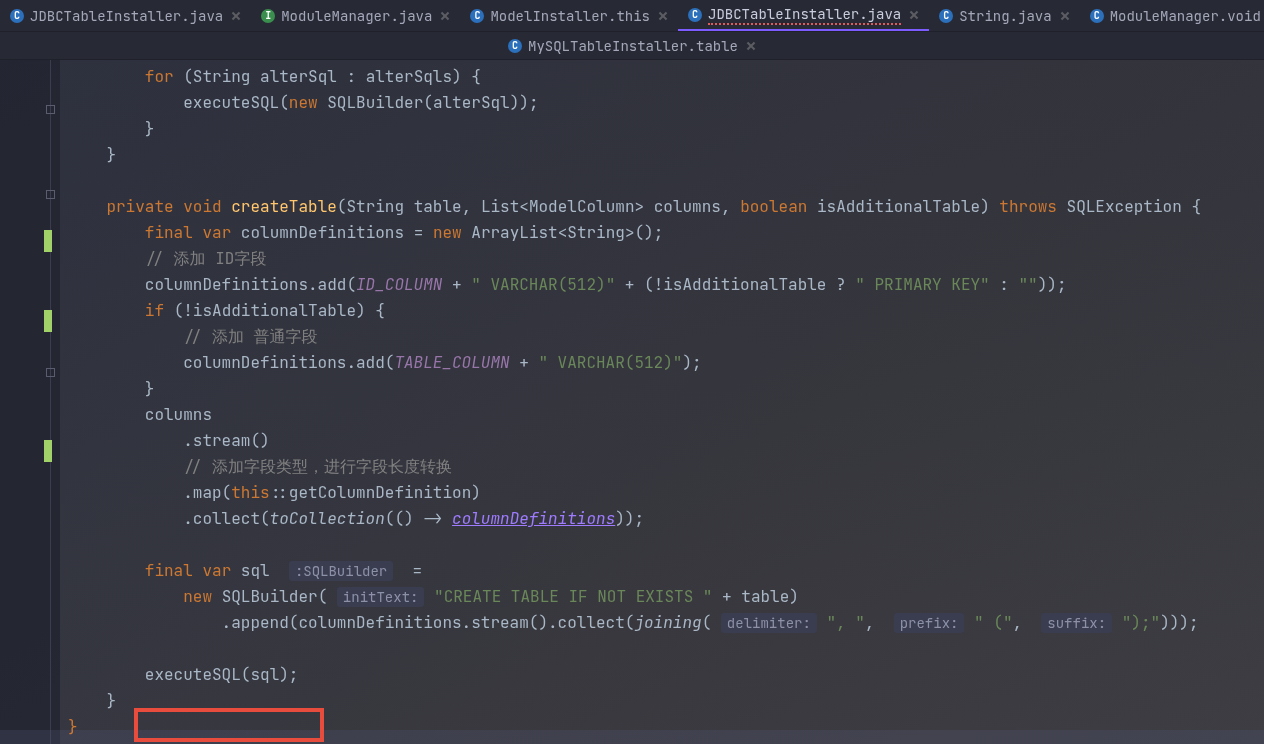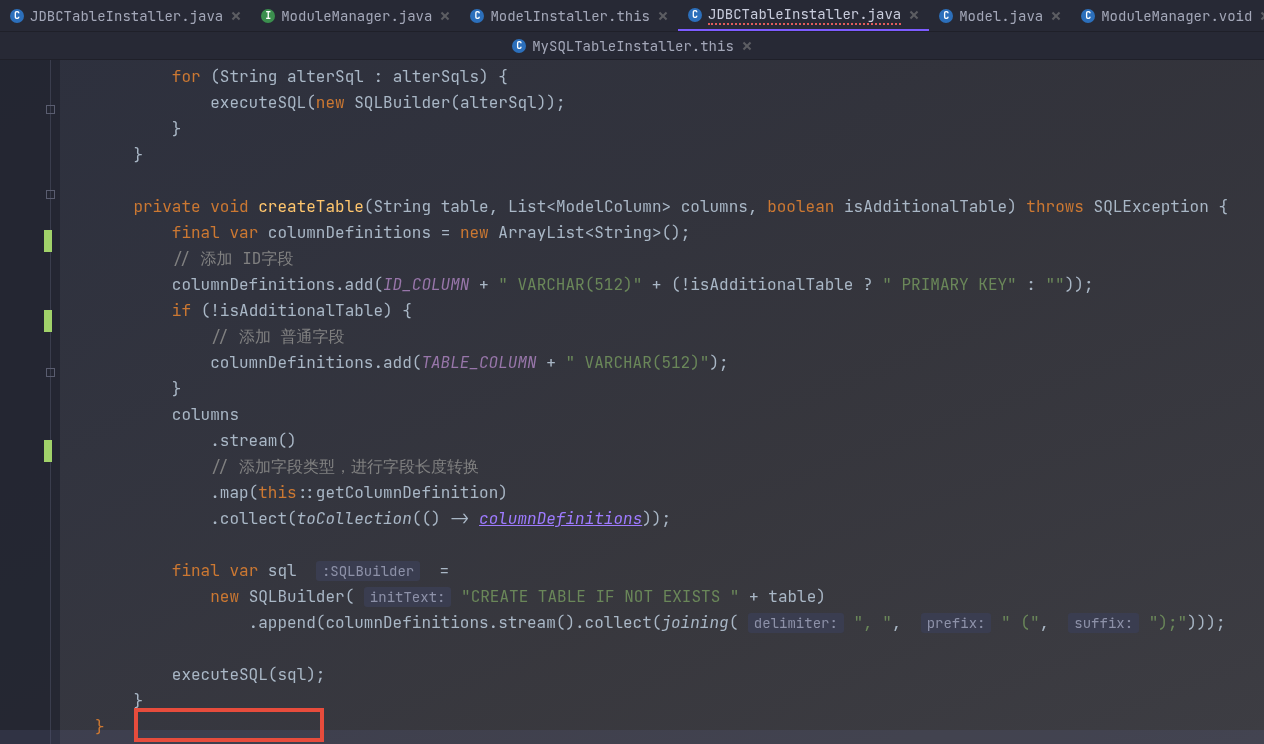--- a/index.html
+++ b/index.html
@@ -78,21 +78,20 @@
   .fold-box.f2 { top: 130px; }
   .fold-box.f3 { top: 308px; }
 
   .code-wrap { position: absolute; left: 60px; right: 0; top: 0; bottom: 0; }
   pre.code {
     font-family: inherit;
     font-size: 16px;
     line-height: 26px;
     padding: 4px 8px;
     white-space: pre;
-    margin-left: 27px;
   }
   .kw   { color: #cc7832; }
   .ty   { color: #a9b7c6; }
   .str  { color: #6a8759; }
   .name { color: #ffc66d; }
   .const{ color: #9876aa; font-style: italic; }
   .cmt  { color: #808080; }
   .par  { color: #a9b7c6; }
   .call { color: #a9b7c6; }
   .ital { font-style: italic; }
@@ -128,34 +127,34 @@
       <span>ModelInstaller.this</span>
       <span class="close-x"></span>
     </div>
     <div class="tab active">
       <span class="tab-ico ico-c">C</span>
       <span class="wavy">JDBCTableInstaller.java</span>
       <span class="close-x"></span>
     </div>
     <div class="tab">
       <span class="tab-ico ico-c">C</span>
-      <span>Model.java</span>
+      <span>String.java</span>
       <span class="close-x"></span>
     </div>
     <div class="tab">
       <span class="tab-ico ico-c">C</span>
       <span>ModuleManager.void</span>
       <span class="close-x"></span>
     </div>
   </div>
 
 <div class="second-tabbar" id="tabbar2">
     <div class="tab">
       <span class="tab-ico ico-c">C</span>
-      <span>MySQLTableInstaller.this</span>
+      <span>MySQLTableInstaller.table</span>
       <span class="close-x"></span>
     </div>
   </div>
 
 <div class="editor">
   <div class="gutter">
     <div class="fold-line"></div>
     <div class="mark m1"></div>
     <div class="mark m2"></div>
     <div class="mark m3"></div>

